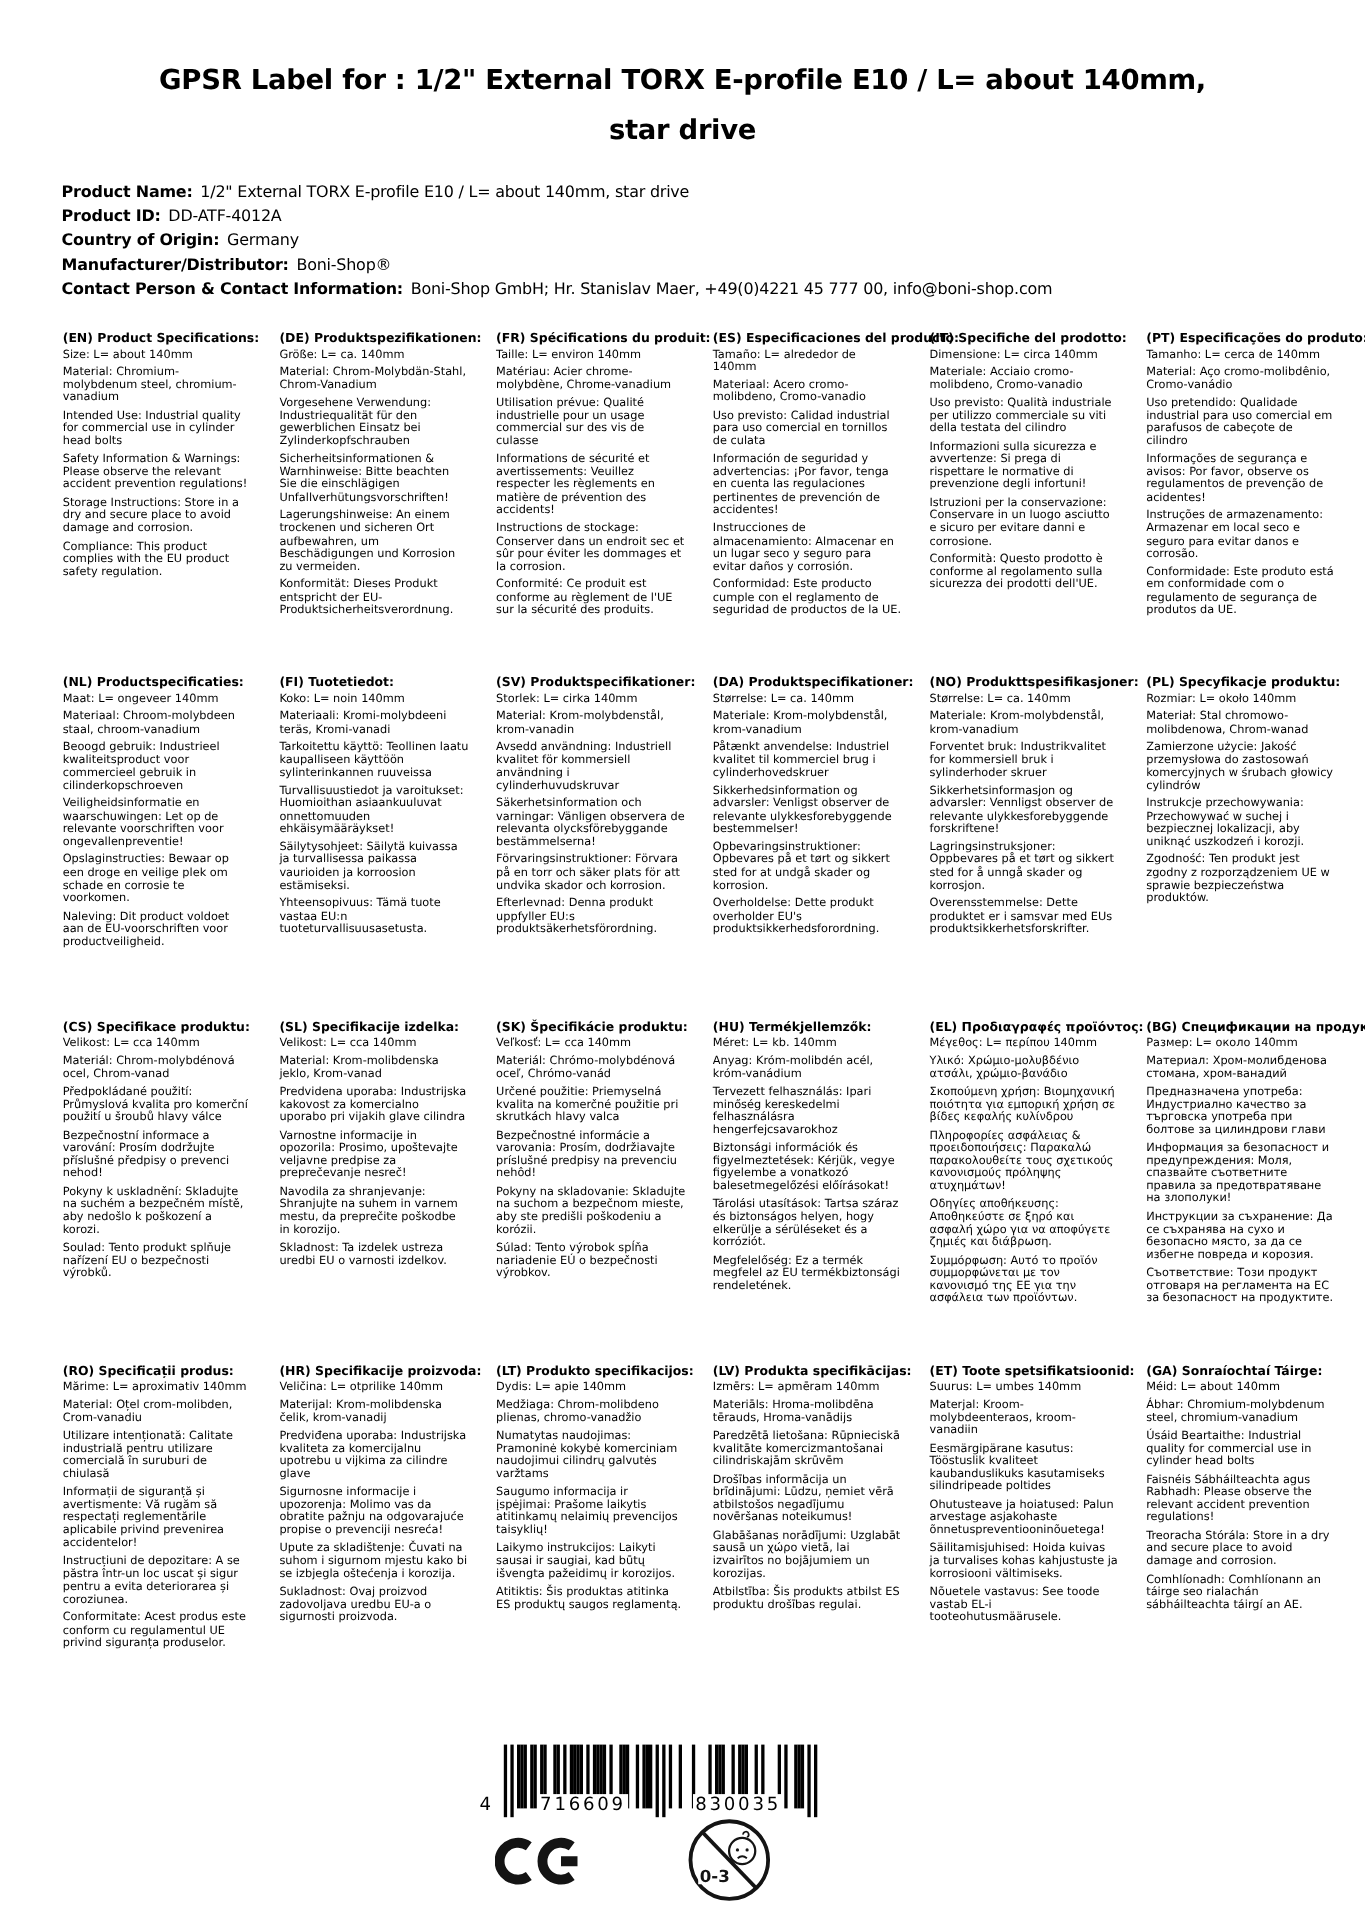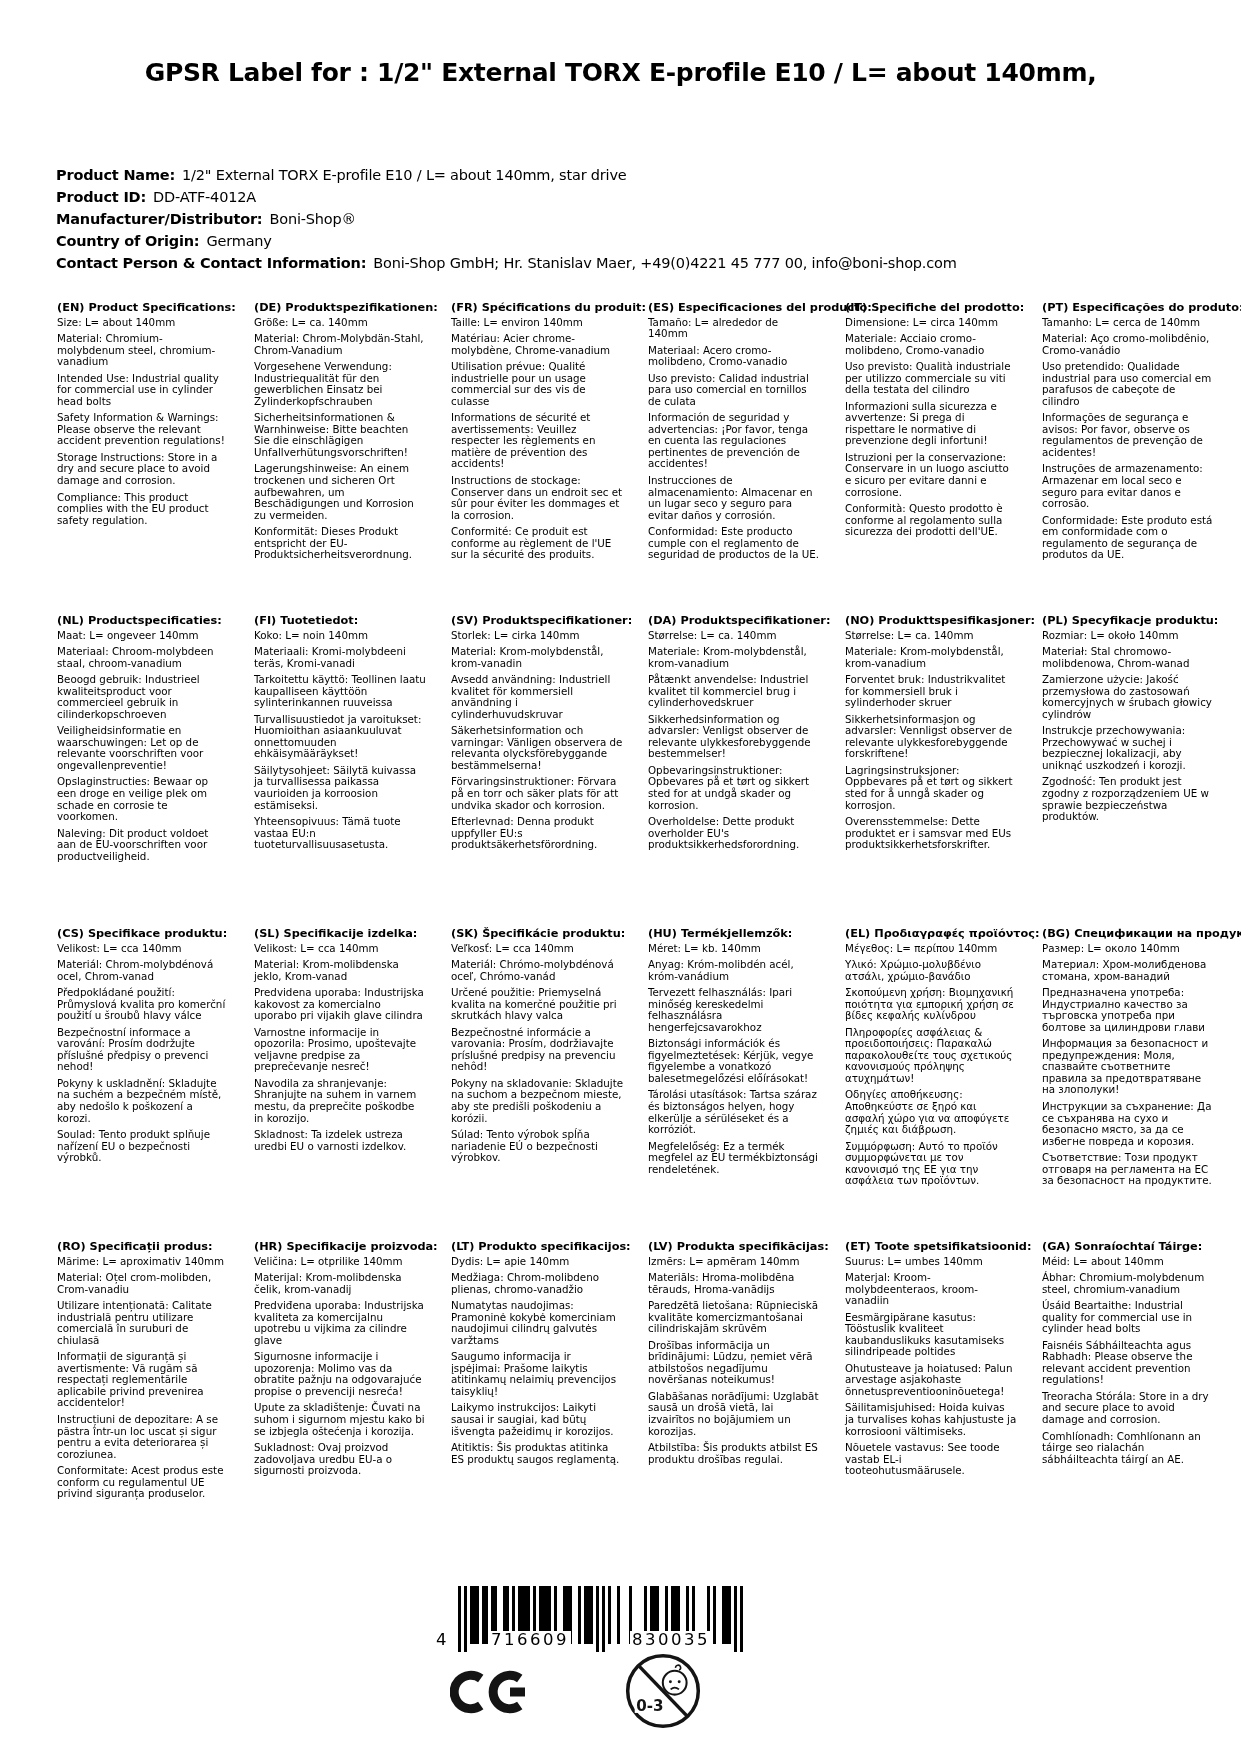--- a/index.html
+++ b/index.html
@@ -38,34 +38,35 @@
   .ce-mark{position:absolute;left:450px;top:1662px;width:90px;height:60px;}
   .age-warning{position:absolute;left:624px;top:1652px;width:78px;height:78px;}
 </style>
 </head>
 <body>
 
 <div class="page">
 
   <div class="title">
     <div>GPSR Label for : 1/2" External TORX E-profile E10 / L= about 140mm,</div>
+    <div>star drive</div>
   </div>
 
   <div class="product-info">
     <div class="pi-row">
       <span class="pi-label">Product Name:</span><span>1/2" External TORX E-profile E10 / L= about 140mm, star drive</span>
     </div>
     <div class="pi-row">
       <span class="pi-label">Product ID:</span><span>DD-ATF-4012A</span>
     </div>
     <div class="pi-row">
+      <span class="pi-label">Country of Origin:</span><span>Germany</span>
+    </div>
+    <div class="pi-row">
       <span class="pi-label">Manufacturer/Distributor:</span><span>Boni-Shop®</span>
-    </div>
-    <div class="pi-row">
-      <span class="pi-label">Country of Origin:</span><span>Germany</span>
     </div>
     <div class="pi-row">
       <span class="pi-label">Contact Person &amp; Contact Information:</span><span>Boni-Shop GmbH; Hr. Stanislav Maer, +49(0)4221 45 777 00, info@boni-shop.com</span>
     </div>
   </div>
 
   <div class="language-grid" id="language-grid">
       <div class="lang-block">
         <div class="lang-header">(EN) Product Specifications:</div>
         <div class="lang-para">Size: L= about 140mm</div>
@@ -253,21 +254,21 @@
         <div class="lang-para">Saugumo informacija ir įspėjimai: Prašome laikytis atitinkamų nelaimių prevencijos taisyklių!</div>
         <div class="lang-para">Laikymo instrukcijos: Laikyti sausai ir saugiai, kad būtų išvengta pažeidimų ir korozijos.</div>
         <div class="lang-para">Atitiktis: Šis produktas atitinka ES produktų saugos reglamentą.</div>
       </div>
       <div class="lang-block">
         <div class="lang-header">(LV) Produkta specifikācijas:</div>
         <div class="lang-para">Izmērs: L= apmēram 140mm</div>
         <div class="lang-para">Materiāls: Hroma-molibdēna tērauds, Hroma-vanādijs</div>
         <div class="lang-para">Paredzētā lietošana: Rūpnieciskā kvalitāte komercizmantošanai cilindriskajām skrūvēm</div>
         <div class="lang-para">Drošības informācija un brīdinājumi: Lūdzu, ņemiet vērā atbilstošos negadījumu novēršanas noteikumus!</div>
-        <div class="lang-para">Glabāšanas norādījumi: Uzglabāt sausā un drošā vietā, lai izvairītos no bojājumiem un korozijas.</div>
+        <div class="lang-para">Glabāšanas norādījumi: Uzglabāt sausā un χώρο vietā, lai izvairītos no bojājumiem un korozijas.</div>
         <div class="lang-para">Atbilstība: Šis produkts atbilst ES produktu drošības regulai.</div>
       </div>
       <div class="lang-block">
         <div class="lang-header">(ET) Toote spetsifikatsioonid:</div>
         <div class="lang-para">Suurus: L= umbes 140mm</div>
         <div class="lang-para">Materjal: Kroom-molybdeenteraos, kroom-vanadiin</div>
         <div class="lang-para">Eesmärgipärane kasutus: Tööstuslik kvaliteet kaubanduslikuks kasutamiseks silindripeade poltides</div>
         <div class="lang-para">Ohutusteave ja hoiatused: Palun arvestage asjakohaste õnnetuspreventiooninõuetega!</div>
         <div class="lang-para">Säilitamisjuhised: Hoida kuivas ja turvalises kohas kahjustuste ja korrosiooni vältimiseks.</div>
         <div class="lang-para">Nõuetele vastavus: See toode vastab EL-i tooteohutusmäärusele.</div>

